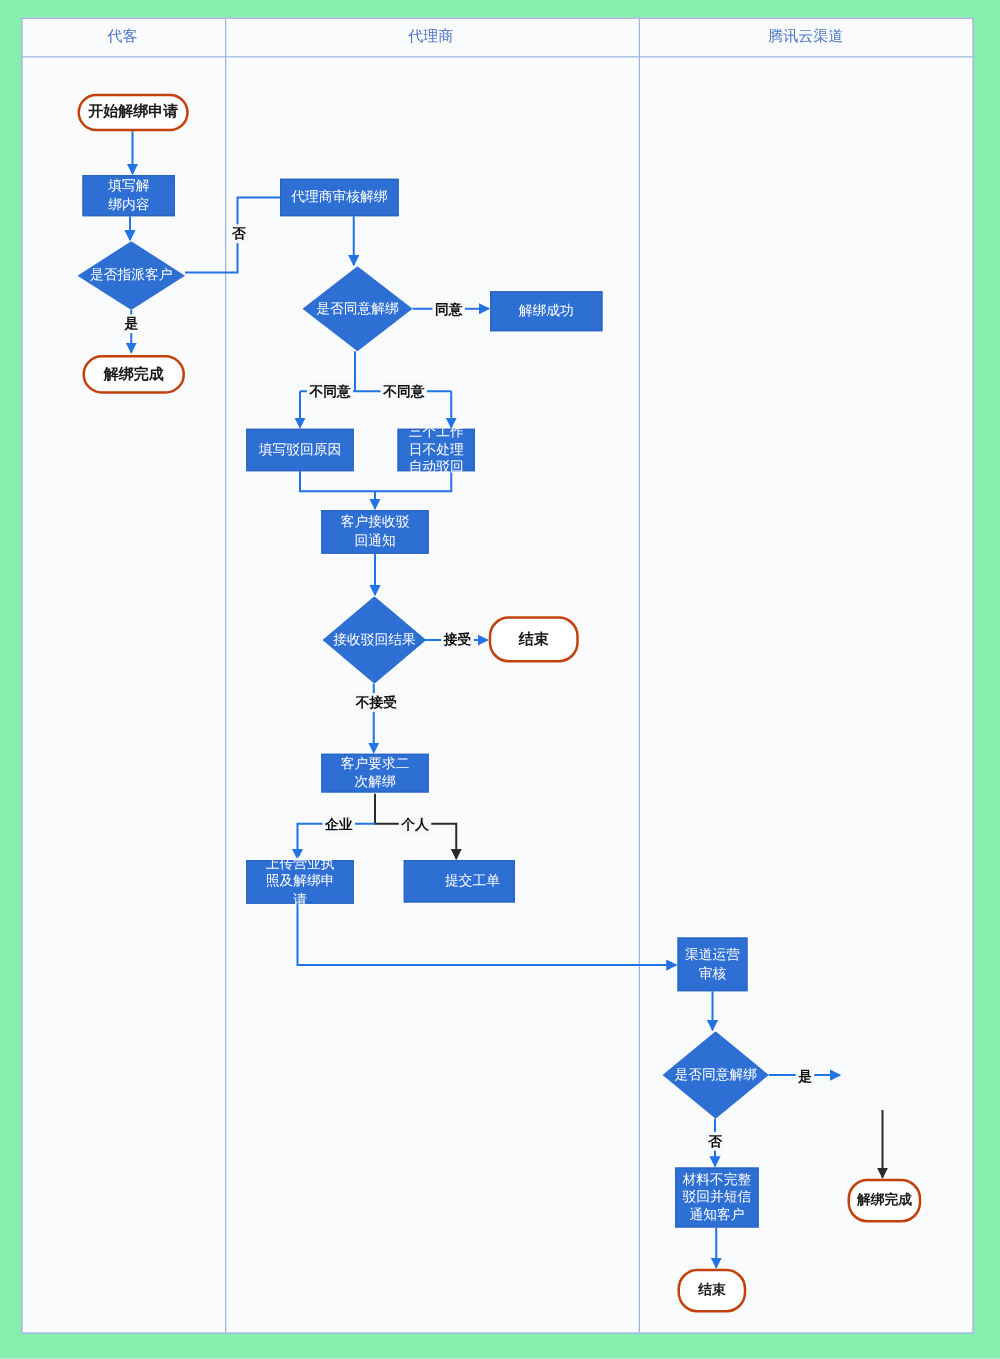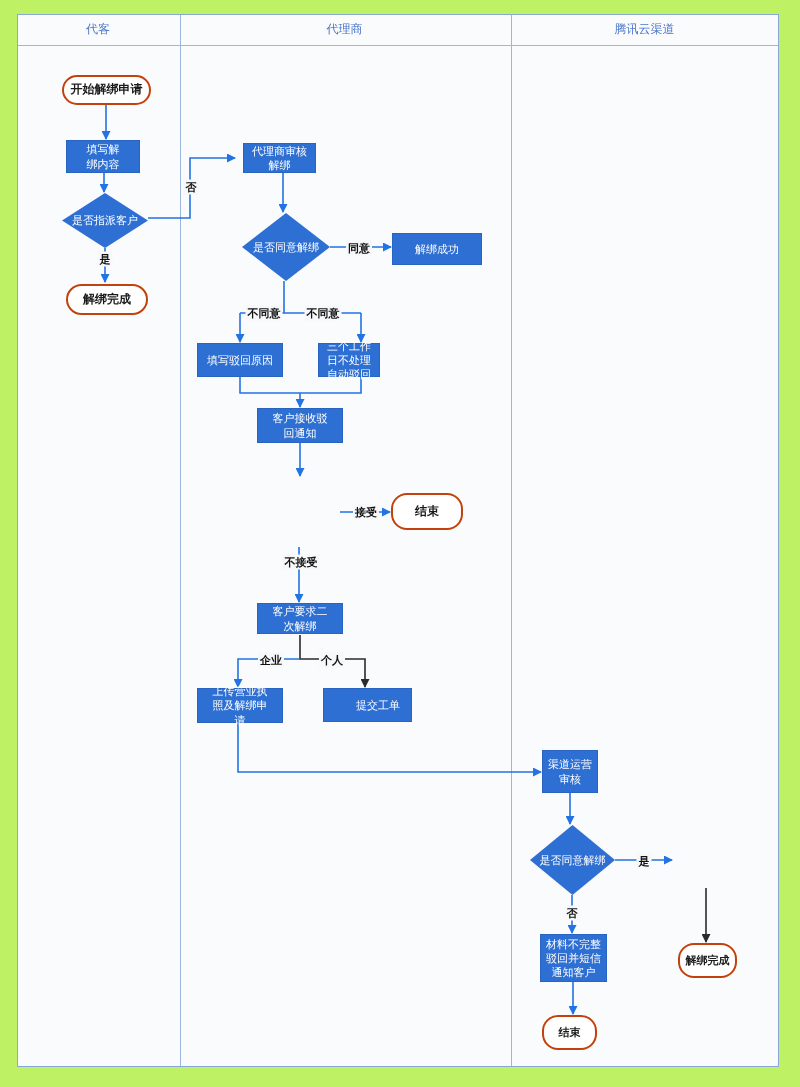--- a/index.html
+++ b/index.html
@@ -1,17 +1,17 @@
 <!DOCTYPE html>
 <html><head>
 <meta charset="utf-8">
 <style>
   html,body{margin:0;padding:0;}
   body{background:#f5f6f8;font-family:"Liberation Sans",sans-serif;}
-  .stage{position:relative;width:800px;height:1087px;background:#bef264;overflow:hidden;}
+  .stage{position:relative;width:800px;height:1087px;background:#86efac;overflow:hidden;}
   .table{position:absolute;left:17px;top:14px;width:762px;height:1053px;
          border:1px solid #8aa7da;background:#fafbfc;box-sizing:border-box;}
   .vdivider{position:absolute;top:0;bottom:0;width:1px;background:#9db6e0;}
   .header-border{position:absolute;left:0;right:0;top:30px;height:1px;background:#9db6e0;}
   .lane-header{position:absolute;top:14px;height:30px;line-height:30px;text-align:center;
                color:#4a76c7;font-size:12px;z-index:3;}
   svg.connectors{position:absolute;left:0;top:0;z-index:2;pointer-events:none;}
   .node{position:absolute;z-index:4;display:flex;align-items:center;justify-content:center;
         text-align:center;box-sizing:border-box;word-break:break-all;line-height:1.3;}
   .process{background:#2e6fd3;border:1px solid #2a64c2;color:#fff;font-size:11px;padding:2px 3px;}
@@ -75,26 +75,27 @@
     <polyline points="615,860 672,860" fill="none" stroke="#2273e3" stroke-width="1.6" marker-end="url(#arrB)"></polyline>
     <polyline points="572,895 572,933" fill="none" stroke="#2273e3" stroke-width="1.6" marker-end="url(#arrB)"></polyline>
     <polyline points="573,982 573,1014" fill="none" stroke="#2273e3" stroke-width="1.6" marker-end="url(#arrB)"></polyline>
   </svg>
 
   <div class="node terminator" style="left:62px;top:75px;width:89px;height:30px;">开始解绑申请</div>
   <div class="node process pad6" style="left:66px;top:140px;width:74px;height:33px;">填写解绑内容</div>
   <div class="node decision" style="left:62px;top:193px;width:86px;height:55px;">是否指派客户</div>
   <div class="node terminator" style="left:66px;top:284px;width:82px;height:31px;">解绑完成</div>
 
-  <div class="node process" style="left:243px;top:143px;width:73px;height:30px;">代理商审核解绑</div>
+  <div class="node process" style="left:224px;top:143px;width:95px;height:30px;">代理商审核解绑</div>
   <div class="node decision" style="left:242px;top:213px;width:88px;height:68px;">是否同意解绑</div>
   <div class="node process" style="left:392px;top:233px;width:90px;height:32px;">解绑成功</div>
   <div class="node process" style="left:197px;top:343px;width:86px;height:34px;">填写驳回原因</div>
   <div class="node process" style="left:318px;top:343px;width:62px;height:34px;">三个工作日不处理自动驳回</div>
   <div class="node process pad10" style="left:257px;top:408px;width:86px;height:35px;">客户接收驳回通知</div>
+  <div class="node decision" style="left:258px;top:477px;width:83px;height:70px;">接收驳回结果</div>
   <div class="node terminator" style="left:391px;top:493px;width:72px;height:37px;">结束</div>
   <div class="node process pad10" style="left:257px;top:603px;width:86px;height:31px;">客户要求二次解绑</div>
   <div class="node process pad10" style="left:197px;top:688px;width:86px;height:35px;">上传营业执照及解绑申请</div>
   <div class="node process" style="left:323px;top:688px;width:89px;height:34px;padding-left:24px;">提交工单</div>
 
   <div class="node process" style="left:542px;top:750px;width:56px;height:43px;">渠道运营审核</div>
   <div class="node decision" style="left:530px;top:825px;width:85px;height:70px;">是否同意解绑</div>
   <div class="node process" style="left:540px;top:934px;width:67px;height:48px;">材料不完整驳回并短信通知客户</div>
   <div class="node terminator small" style="left:678px;top:943px;width:59px;height:35px;">解绑完成</div>
   <div class="node terminator small" style="left:542px;top:1015px;width:55px;height:35px;">结束</div>

